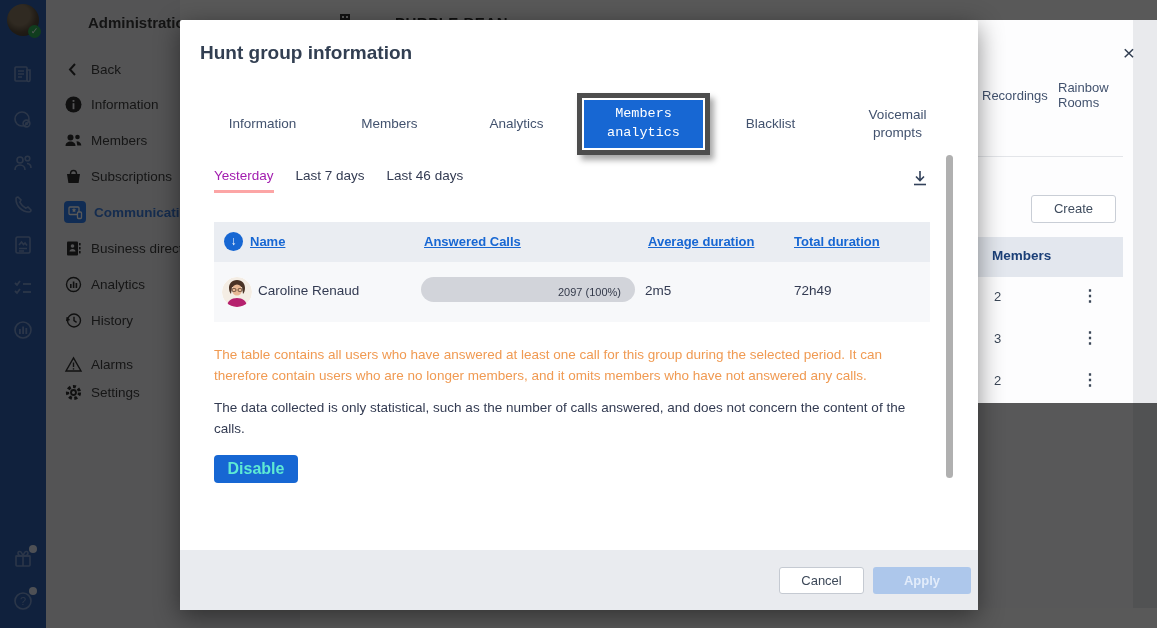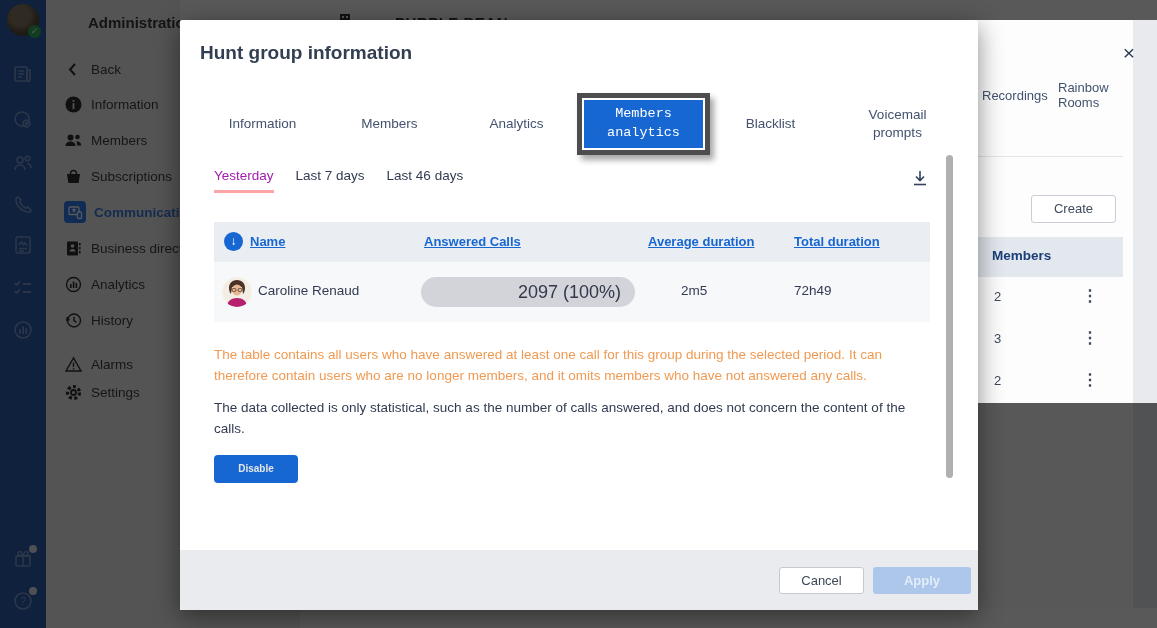--- a/index.html
+++ b/index.html
@@ -69,29 +69,29 @@
   .period.active { color:#a21caf; border-bottom:3px solid #fca5a5; }
   .dl-ico { left:730px; top:148px; width:20px; height:20px; color:#33425b; cursor:pointer; }
 
   .tbl-head { left:34px; top:202px; width:716px; height:40px; background:#eaedf2; }
   .th { position:absolute; top:12px; font-size:13px; font-weight:bold; color:#1767d3; text-decoration:underline; }
   .sort-circle { position:absolute; left:10px; top:10px; width:19px; height:19px; border-radius:50%;
                  background:#1767d3; color:#fff; text-align:center; line-height:19px; font-size:12px; font-weight:bold; }
   .tbl-row { left:34px; top:242px; width:716px; height:60px; background:#f7f8fa; }
   .row-avatar { position:absolute; left:8px; top:15px; width:30px; height:30px; border-radius:50%; overflow:hidden; background:#fff; }
   .row-name { position:absolute; left:44px; top:21px; font-size:13.5px; color:#333b52; }
-  .row-pill { position:absolute; left:207px; top:15px; width:214px; height:30px; background:#d2d4da;
-              border-radius:15px; font-size:18px; color:#33394a; text-align:right; line-height:30px; padding-right:14px; }
-  .row-avg { position:absolute; left:431px; top:21px; font-size:13.5px; color:#333b52;margin-left:36px; }
+  .row-pill { position:absolute; left:207px; top:15px; width:214px; height:25px; background:#d2d4da;
+              border-radius:15px; font-size:11px; color:#33394a; text-align:right; line-height:30px; padding-right:14px; }
+  .row-avg { position:absolute; left:431px; top:21px; font-size:13.5px; color:#333b52; }
   .row-total { position:absolute; left:580px; top:21px; font-size:13.5px; color:#333b52; }
 
   .note-warn { left:34px; top:325px; width:704px; font-size:13.5px; line-height:1.55; color:#f09a52; }
   .note-info { left:34px; top:378px; width:710px; font-size:13.5px; line-height:1.55; color:#333b52; }
-  .disable-btn { left:34px; top:435px; width:84px; height:28px; background:#1767d3; color:#e5e5e5;
-                 font-size:10px; font-weight:bold; text-align:center; line-height:28px; border-radius:4px; cursor:pointer; }
+  .disable-btn { left:34px; top:435px; width:84px; height:28px; background:#1767d3; color:#5eead4;
+                 font-size:16px; font-weight:bold; text-align:center; line-height:28px; border-radius:4px; cursor:pointer; }
   .m-scroll { left:766px; top:135px; width:7px; height:323px; background:#b0b0b0; border-radius:4px; }
 
   .m-footer { left:0; top:530px; width:798px; height:60px; background:#e9ebef; }
   .btn-cancel { position:absolute; left:599px; top:17px; width:85px; height:27px; background:#fff;
                 border:1px solid #c5cad2; border-radius:3px; font-size:13px; color:#3c4858;
                 text-align:center; line-height:25px; cursor:pointer; }
   .btn-apply { position:absolute; left:693px; top:17px; width:98px; height:27px; background:#adc7eb;
                border-radius:3px; font-size:13px; font-weight:bold; color:#e2ecfa;
                text-align:center; line-height:27px; }
 </style>

